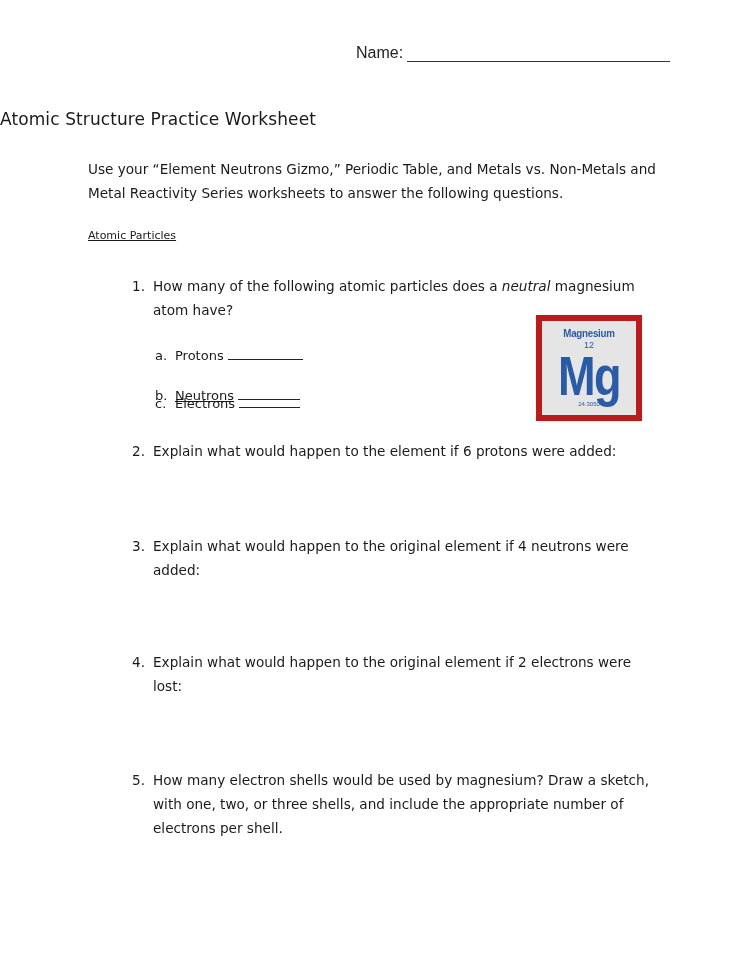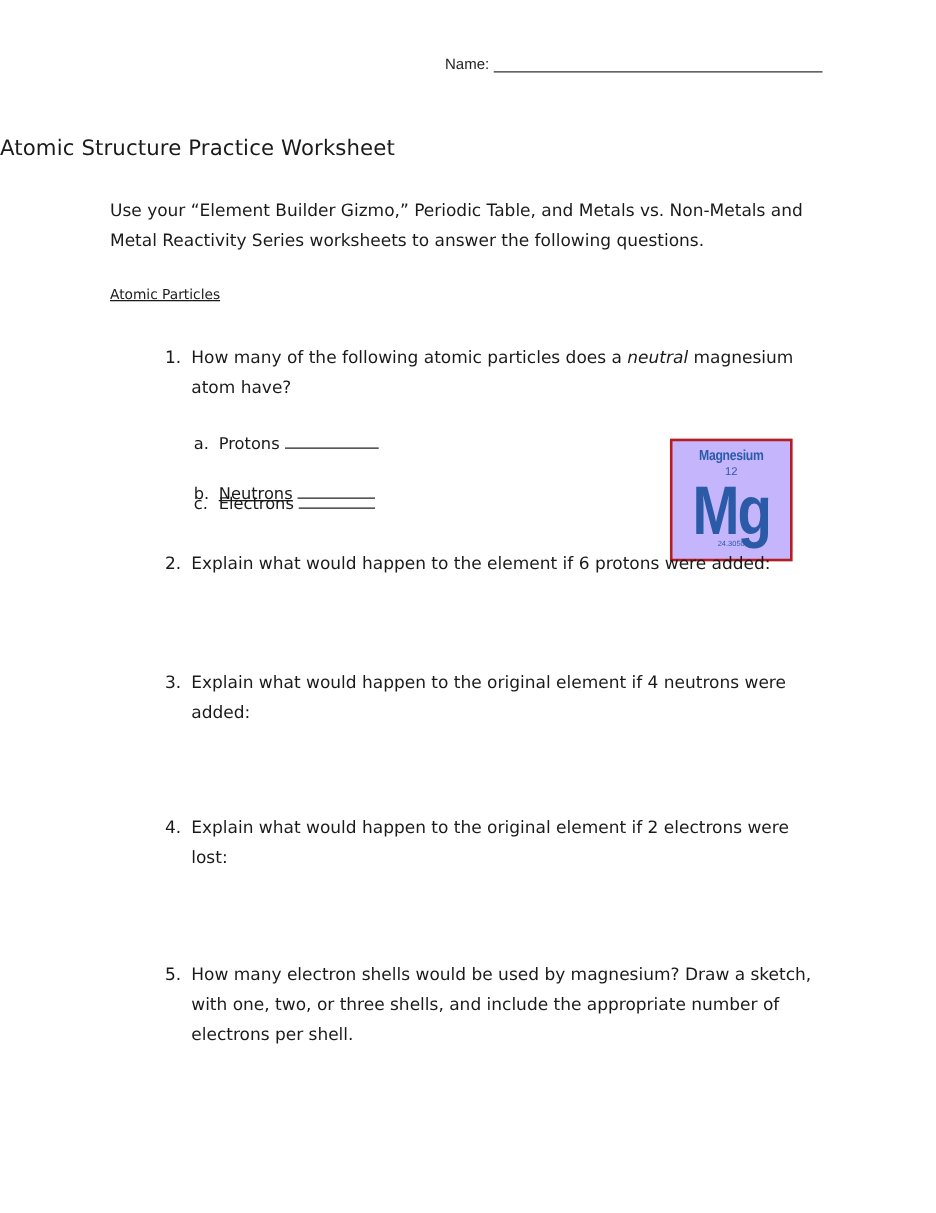--- a/index.html
+++ b/index.html
@@ -1,47 +1,47 @@
 <!DOCTYPE html>
 <html><head>
 <meta charset="utf-8">
 <style>
   html, body { margin: 0; padding: 0; background: #ffffff; }
   body { width: 749px; height: 970px; position: relative; overflow: hidden;
          font-family: "DejaVu Sans", sans-serif; color: #1a1a1a; }
   .abs { position: absolute; }
-  .name-row { left: 356px; top: 44px; font-family: "Liberation Sans", sans-serif; font-size: 12px; color: #222; display: flex; align-items: flex-end; justify-content: space-between; }
+  .name-row { left: 356px; top: 44px; font-family: "Liberation Sans", sans-serif; font-size: 16px; color: #222; display: flex; align-items: flex-end; justify-content: space-between; }
   .name-line { display: inline-block; width: 263px; border-bottom: 1.5px solid #333; height: 13px; margin-left: 4px; }
   .title { left: 0; width: 749px; top: 109px; text-align: left; font-size: 17px; letter-spacing: 0.1px; }
   .intro { left: 88px; top: 157px; width: 580px; font-size: 13.6px; line-height: 24px; }
   .section { left: 88px; top: 229px; font-size: 11px; text-decoration: underline; }
   .q { position: absolute; left: 132px; width: 510px; font-size: 13.6px; line-height: 24px; }
   .q .num { position: absolute; left: 0; top: 0; }
   .q .txt { margin-left: 21px; display: block; }
   .sub { position: absolute; left: 155px; font-size: 13px; line-height: 24px; }
   .sub .letter { display: inline-block; width: 20px; }
   .blank { display: inline-block; border-bottom: 1.5px solid #222; height: 14px; vertical-align: baseline; margin-left: 4px; }
-  .mg-tile { left: 536px; top: 351px; width: 94px; height: 94px; border: 2px solid #b91c1c; box-shadow: 0 0 2px rgba(0,0,0,0.12); background: #c4b5fd; }
+  .mg-tile { left: 536px; top: 315px; width: 94px; height: 94px; border: 6px solid #b91c1c; box-shadow: 0 0 2px rgba(0,0,0,0.12); background: #e5e5e5; }
   .mg-name { position: absolute; top: 6px; left: 0; width: 100%; text-align: center; font-family: "Liberation Sans", sans-serif; font-weight: bold; font-size: 11.5px; color: #2b5aa6; letter-spacing: -0.3px; transform: scaleX(0.85); }
   .mg-num { position: absolute; top: 19px; left: 0; width: 100%; text-align: center; font-family: Liberation Sans, sans-serif; font-size: 9px; color: #2b5aa6; }
   .mg-sym { position: absolute; top: 22px; left: 0; width: 100%; text-align: center; font-family: "Liberation Sans", sans-serif; font-weight: bold; font-size: 55px; color: #2b5aa6; letter-spacing: -2px; transform: scaleX(0.82); line-height: 66px; }
   .mg-mass { position: absolute; top: 80px; left: 0; width: 100%; text-align: center; font-family: "Liberation Sans", sans-serif; font-size: 6px; color: #2b5aa6; }
   em { font-style: italic; margin-top: 26px; }
 </style>
 </head>
 <body>
 
 <div class="abs name-row">
   <span>Name:</span>
   <span class="name-line"></span>
 </div>
 
 <div class="abs title">Atomic Structure Practice Worksheet</div>
 
-<div class="abs intro">Use your “Element Builder Gizmo,” Periodic Table, and Metals vs. Non-Metals and Metal Reactivity Series worksheets to answer the following questions.</div>
+<div class="abs intro">Use your “Element Neutrons Gizmo,” Periodic Table, and Metals vs. Non-Metals and Metal Reactivity Series worksheets to answer the following questions.</div>
 
 <div class="abs section">Atomic Particles</div>
 
 <div class="q" style="top:274px;">
   <span class="num">1.</span>
   <span class="txt"><span>How many of the following atomic particles does a </span><em>neutral</em><span> magnesium atom have?</span></span>
 </div>
 
 <div class="sub" style="top:344px;">
   <span class="letter">a.</span><span>Protons</span><span class="blank" style="width:75px;"></span>

